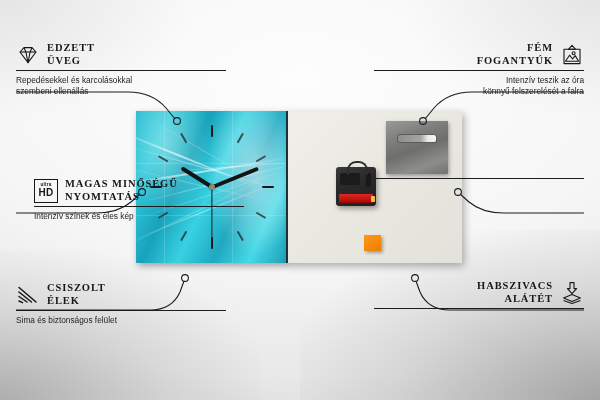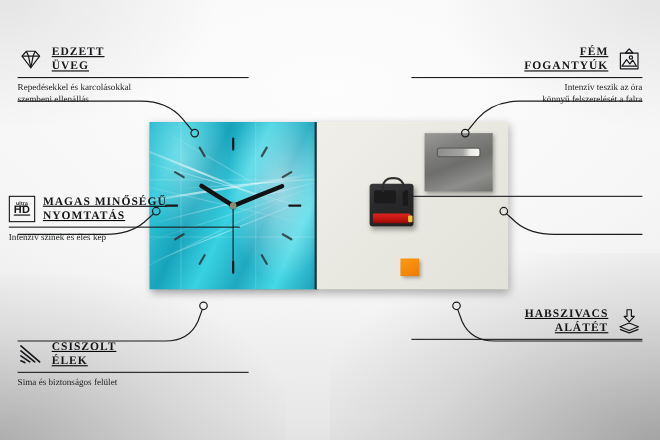--- a/index.html
+++ b/index.html
@@ -249,23 +249,23 @@
     box-shadow: 2px 2px 3px rgba(0,0,0,.3);
   }
 
   
   .feature {
     position: absolute;
     width: 210px;
   }
   .feature-head {
     display: flex;
+    align-items: center;
     gap: 7px;
     padding-bottom: 3px;
-    text-decoration: underline;
   }
   .feature.right .feature-head { justify-content: flex-end; }
   .feature-title {
     font-family: "Liberation Serif", serif;
     font-size: 10.5px;
     font-weight: bold;
     letter-spacing: 0.9px;
     line-height: 12.5px;
     color: #16171a;
     text-transform: uppercase;
@@ -273,21 +273,21 @@
   }
   .feature.left .feature-title  { text-align: left; }
   .feature.right .feature-title { text-align: right; }
 
   .feature-rule {
     height: 1px;
     background: #1b1c1e;
     width: 100%;
   }
   .feature-desc {
-    font-family: Liberation Serif, serif;
+    font-family: Liberation Sans, sans-serif;
     font-size: 8.3px;
     line-height: 10.6px;
     color: #1d1e20;
     padding-top: 4px;
     white-space: pre-line;
   }
   .feature.left .feature-desc  { text-align: left; }
   .feature.right .feature-desc { text-align: right; }
 
   .feature-icon {
@@ -328,22 +328,22 @@
   
   #connectors {
     position: absolute;
     left: 0; top: 0;
     width: 600px; height: 400px;
     pointer-events: none;
   }
 
   
   #feat-tempered-glass { left: 16px;  top: 42px;  }
-  #feat-hd-print       { left: 8px;  top: 178px; }
-  #feat-polished-edges { left: 16px;  top: 282px; margin-top: 28px; }
+  #feat-hd-print       { left: 34px;  top: 178px; }
+  #feat-polished-edges { left: 16px;  top: 282px; }
   #feat-metal-handles  { left: 374px; top: 42px;  }
   #feat-silent-clock   { left: 374px; top: 178px; }
   #feat-foam-pad       { left: 374px; top: 280px; }
 </style>
 </head>
 <body>
 
 <div id="infographic">
 
   <div class="vignette vg-tl"></div>

